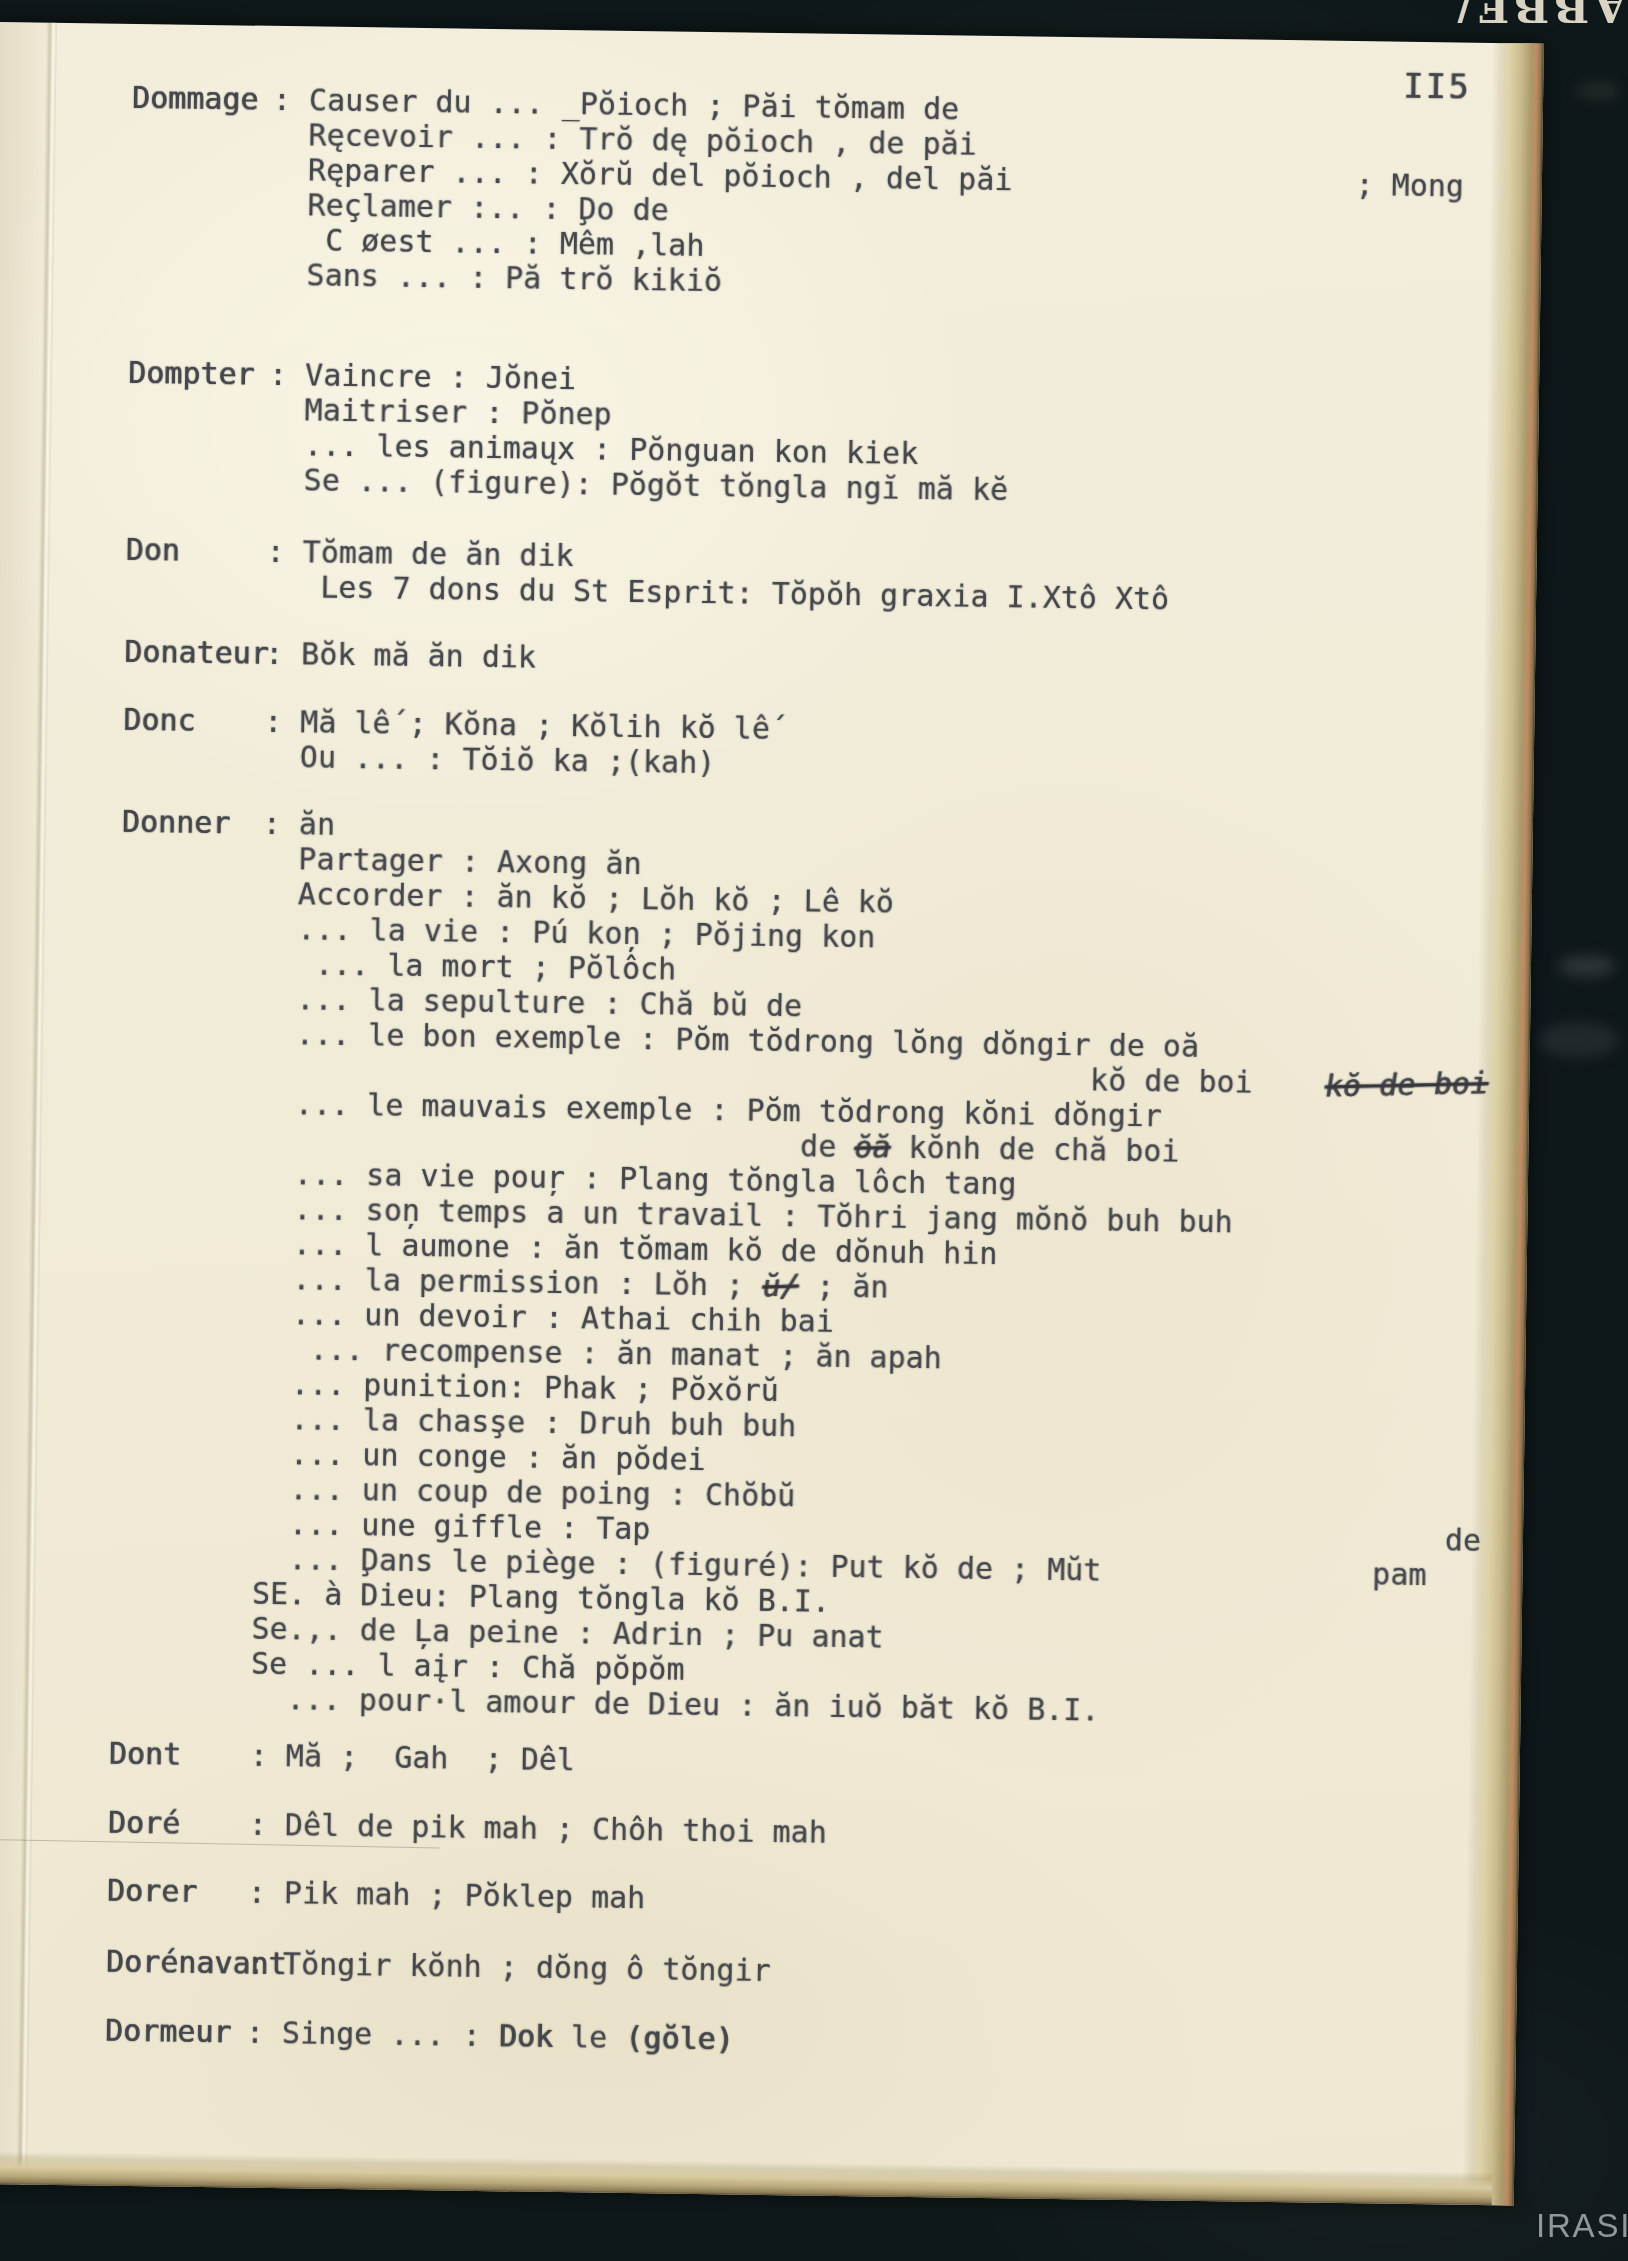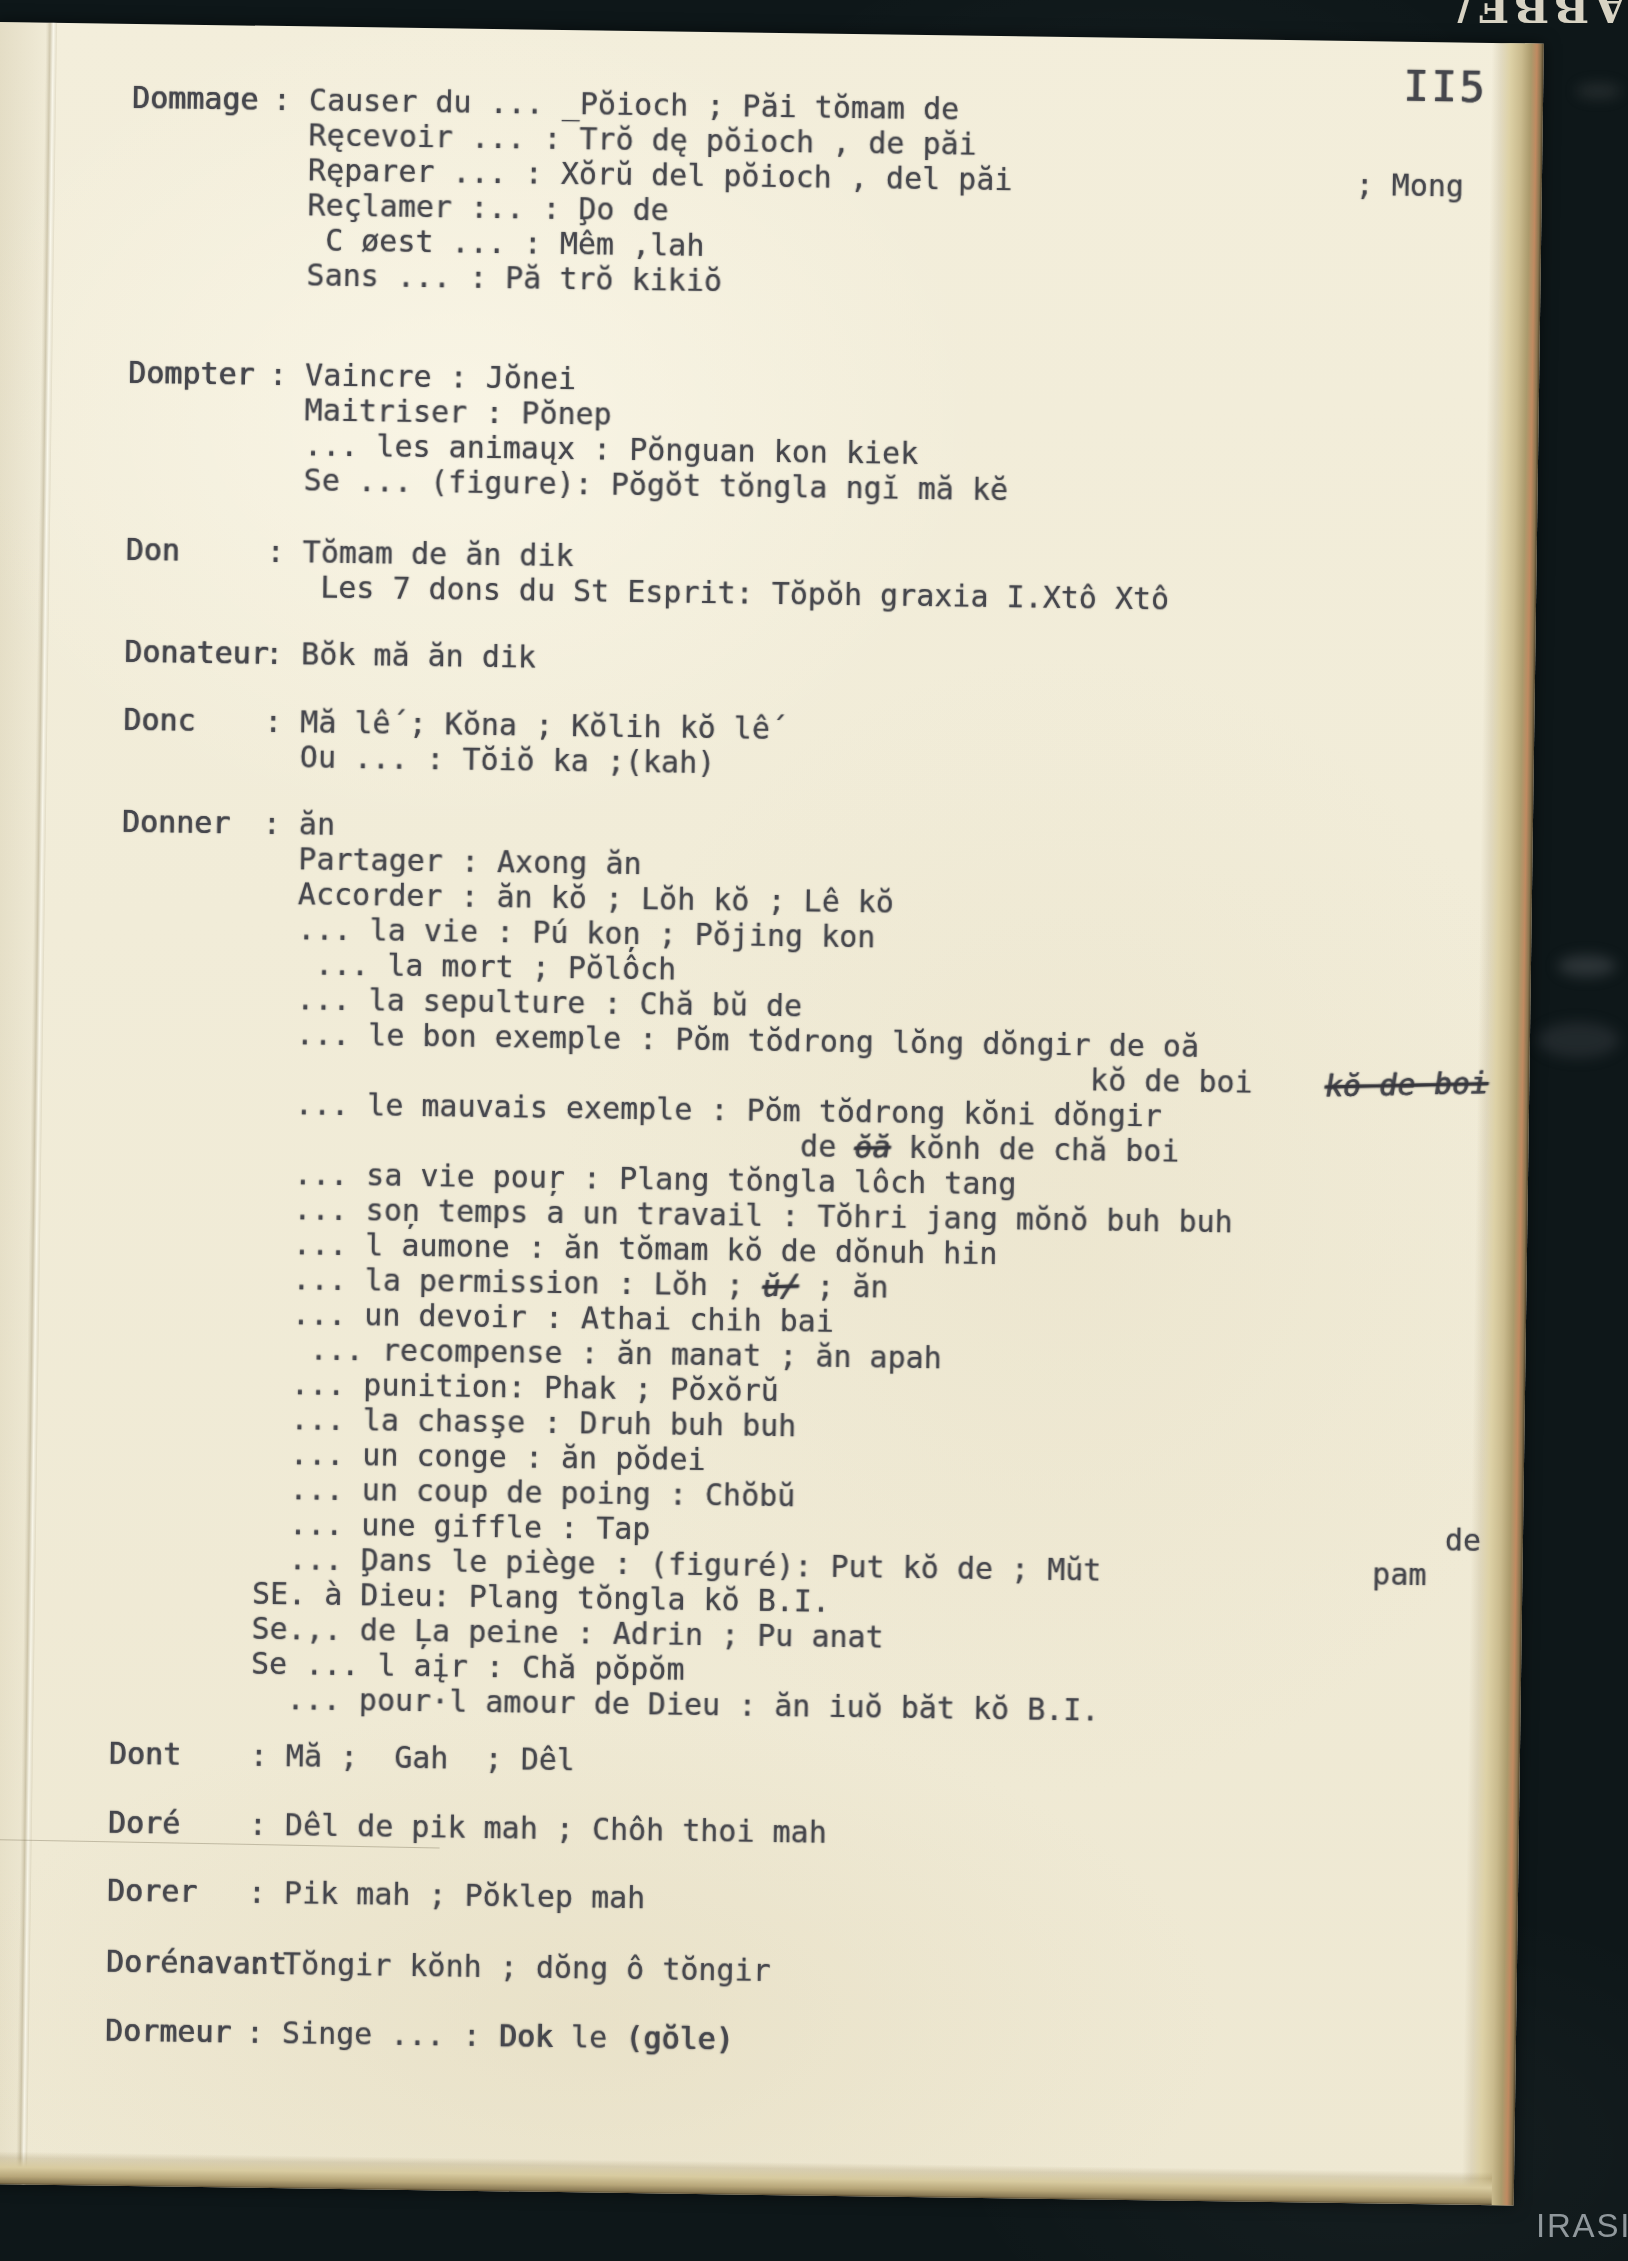--- a/index.html
+++ b/index.html
@@ -59,21 +59,21 @@
   .strike{
     display:inline-block;
     text-decoration:line-through;
     text-decoration-thickness:2.7px;
     text-decoration-color:rgba(52,52,58,0.85);
     transform:skewX(-10deg) rotate(-2deg);
     text-shadow:0.6px 0 0 currentColor, 0 0 1.8px rgba(50,50,56,0.7);
   }
   .bold{text-shadow:0.8px 0 0 currentColor, 0 0 2px rgba(48,48,54,0.8);}
   .pagenum{
-    position:absolute;left:1409px;top:27px;font-size:42px;letter-spacing:2.7px;
+    position:absolute;left:1409px;top:27px;font-size:33px;letter-spacing:2.7px;
     text-shadow:0.8px 0 0 #45464c, 0 0 1.8px rgba(60,60,66,0.7);
   }
   .corner-fragment{
     position:absolute;top:-18px;right:1.8px;
     transform:rotate(180deg);
     color:#d8d3c3;font-family:"DejaVu Serif","Liberation Serif",serif;
     font-weight:bold;font-size:42px;letter-spacing:4.5px;
     filter:blur(0.5px);
   }
   .watermark{

